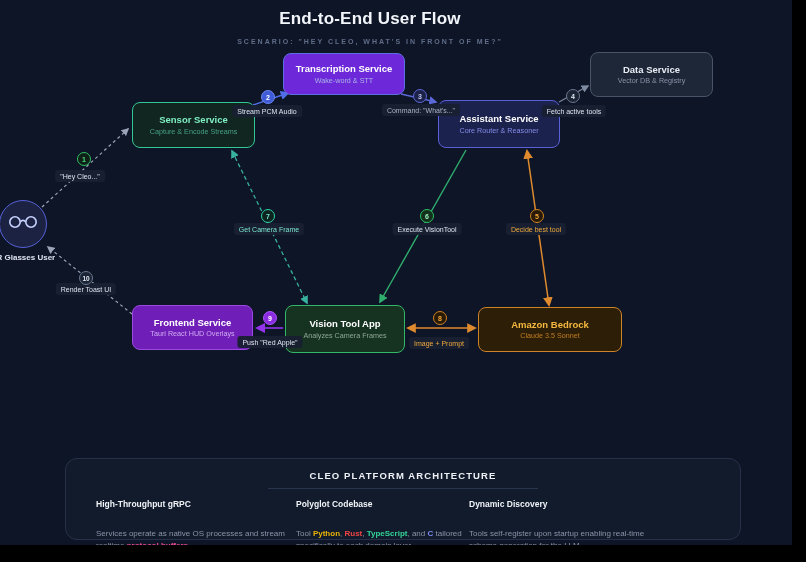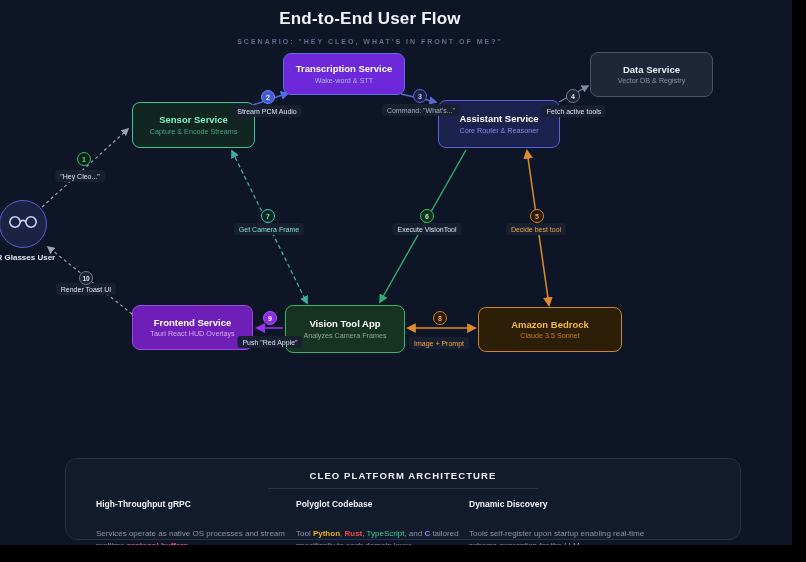--- a/index.html
+++ b/index.html
@@ -92,21 +92,21 @@
     font-weight:bold;letter-spacing:1.1px;
   }
   .panel-divider{width:270px;margin:7px auto 0;border-top:1px solid #28334d;}
   .pcol{position:absolute;top:40px;}
   .pcol .ct{font-size:8.5px;font-weight:bold;color:#f0f3f8;margin-bottom:19px;}
   .pcol .cb{font-size:8px;color:#8b93a8;line-height:1.55;}
   .c1{left:30px;width:190px;} .c2{left:230px;width:180px;} .c3{left:403px;width:190px;}
   .hl-pink{color:#ec4899;font-weight:bold;}
   .hl-py{color:#eab308;font-weight:bold;}
   .hl-rs{color:#ef4444;font-weight:bold;}
-  .hl-ts{color:#34d399;font-weight:normal;text-align:right;}
+  .hl-ts{color:#34d399;font-weight:bold;text-align:right;}
   .hl-c{color:#818cf8;font-weight:bold;}
 </style>
 </head>
 <body>
 
 <div class="stage">
 
   <div class="title">End-to-End User Flow</div>
   <div class="subtitle">SCENARIO: "HEY CLEO, WHAT'S IN FRONT OF ME?"</div>
 

